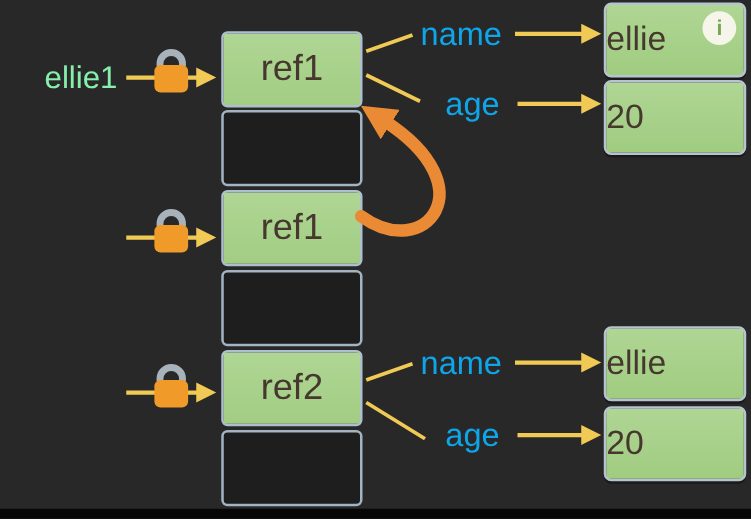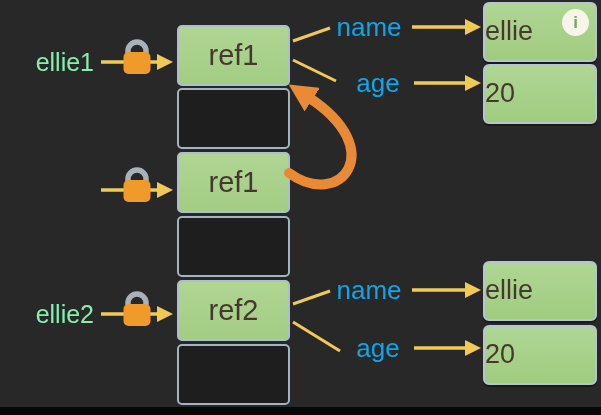--- a/index.html
+++ b/index.html
@@ -44,21 +44,20 @@
   .fl-name-bot{left:327px;top:276px;}
   .fl-age-bot{left:336px;top:334px;}
   svg.overlay{position:absolute;left:0;top:0;z-index:5;pointer-events:none;}
 </style>
 </head>
 <body>
 
 <div class="stage">
 
   <div class="var-label var1">ellie1</div>
-  <div class="var-label var3">ellie2</div>
 
   <div class="cell green c1">ref1</div>
   <div class="cell empty c2"></div>
   <div class="cell green c3">ref1</div>
   <div class="cell empty c4"></div>
   <div class="cell green c5">ref2</div>
   <div class="cell empty c6"></div>
 
   <div class="field-label fl-name-top">name</div>
   <div class="field-label fl-age-top">age</div>

